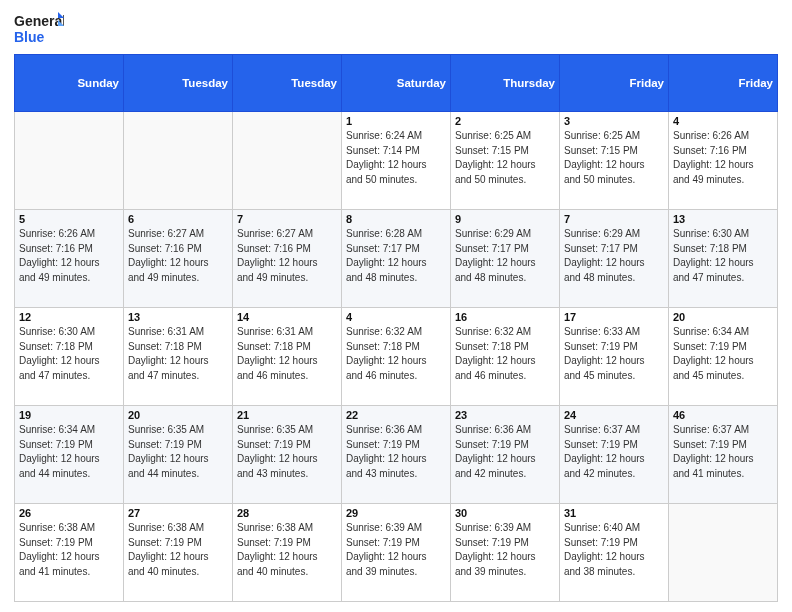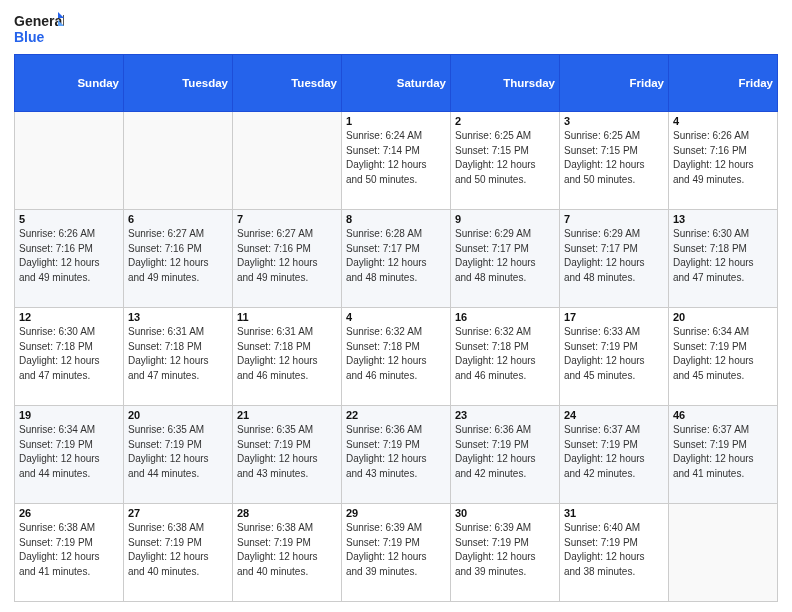--- a/index.html
+++ b/index.html
@@ -169,21 +169,21 @@
         <tr>
           <td>
             <div class="day-number">12</div>
             <div class="day-info">Sunrise: 6:30 AM<br>Sunset: 7:18 PM<br>Daylight: 12 hours<br>and 47 minutes.</div>
           </td>
           <td>
             <div class="day-number">13</div>
             <div class="day-info">Sunrise: 6:31 AM<br>Sunset: 7:18 PM<br>Daylight: 12 hours<br>and 47 minutes.</div>
           </td>
           <td>
-            <div class="day-number">11</div>
+            <div class="day-number">14</div>
             <div class="day-info">Sunrise: 6:31 AM<br>Sunset: 7:18 PM<br>Daylight: 12 hours<br>and 46 minutes.</div>
           </td>
           <td>
             <div class="day-number">4</div>
             <div class="day-info">Sunrise: 6:32 AM<br>Sunset: 7:18 PM<br>Daylight: 12 hours<br>and 46 minutes.</div>
           </td>
           <td>
             <div class="day-number">16</div>
             <div class="day-info">Sunrise: 6:32 AM<br>Sunset: 7:18 PM<br>Daylight: 12 hours<br>and 46 minutes.</div>
           </td>

